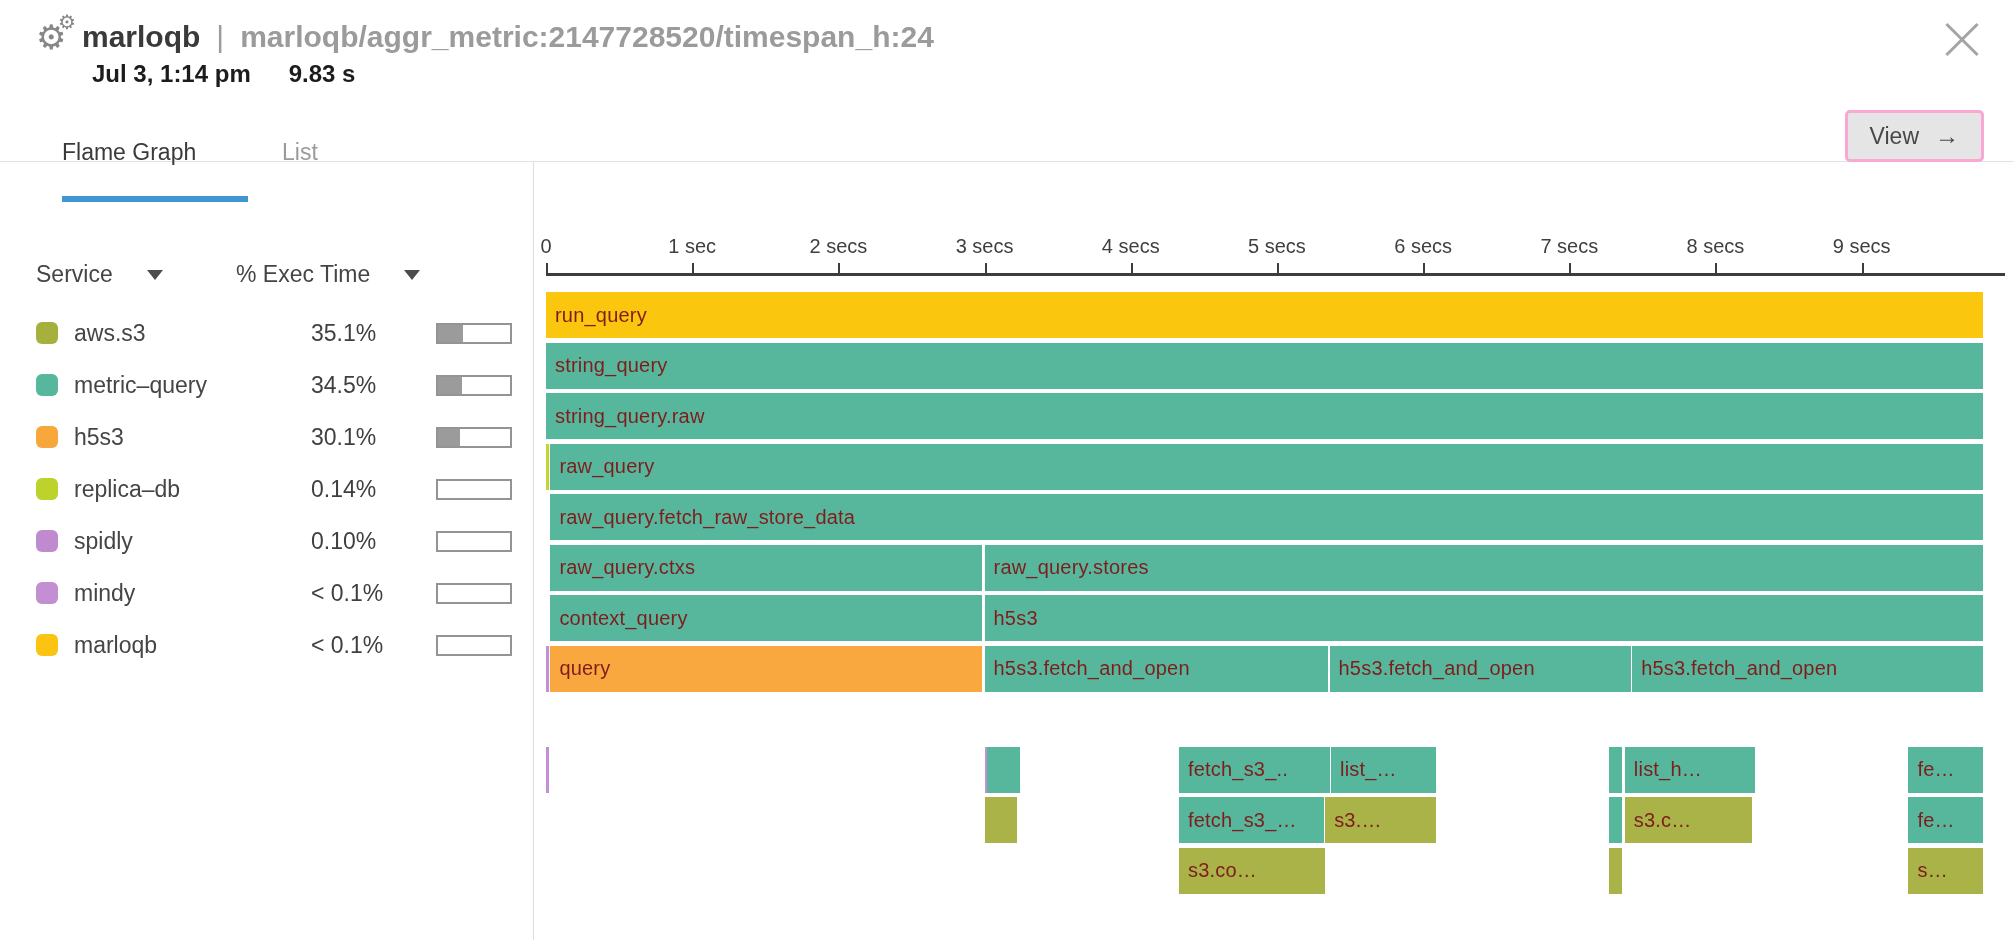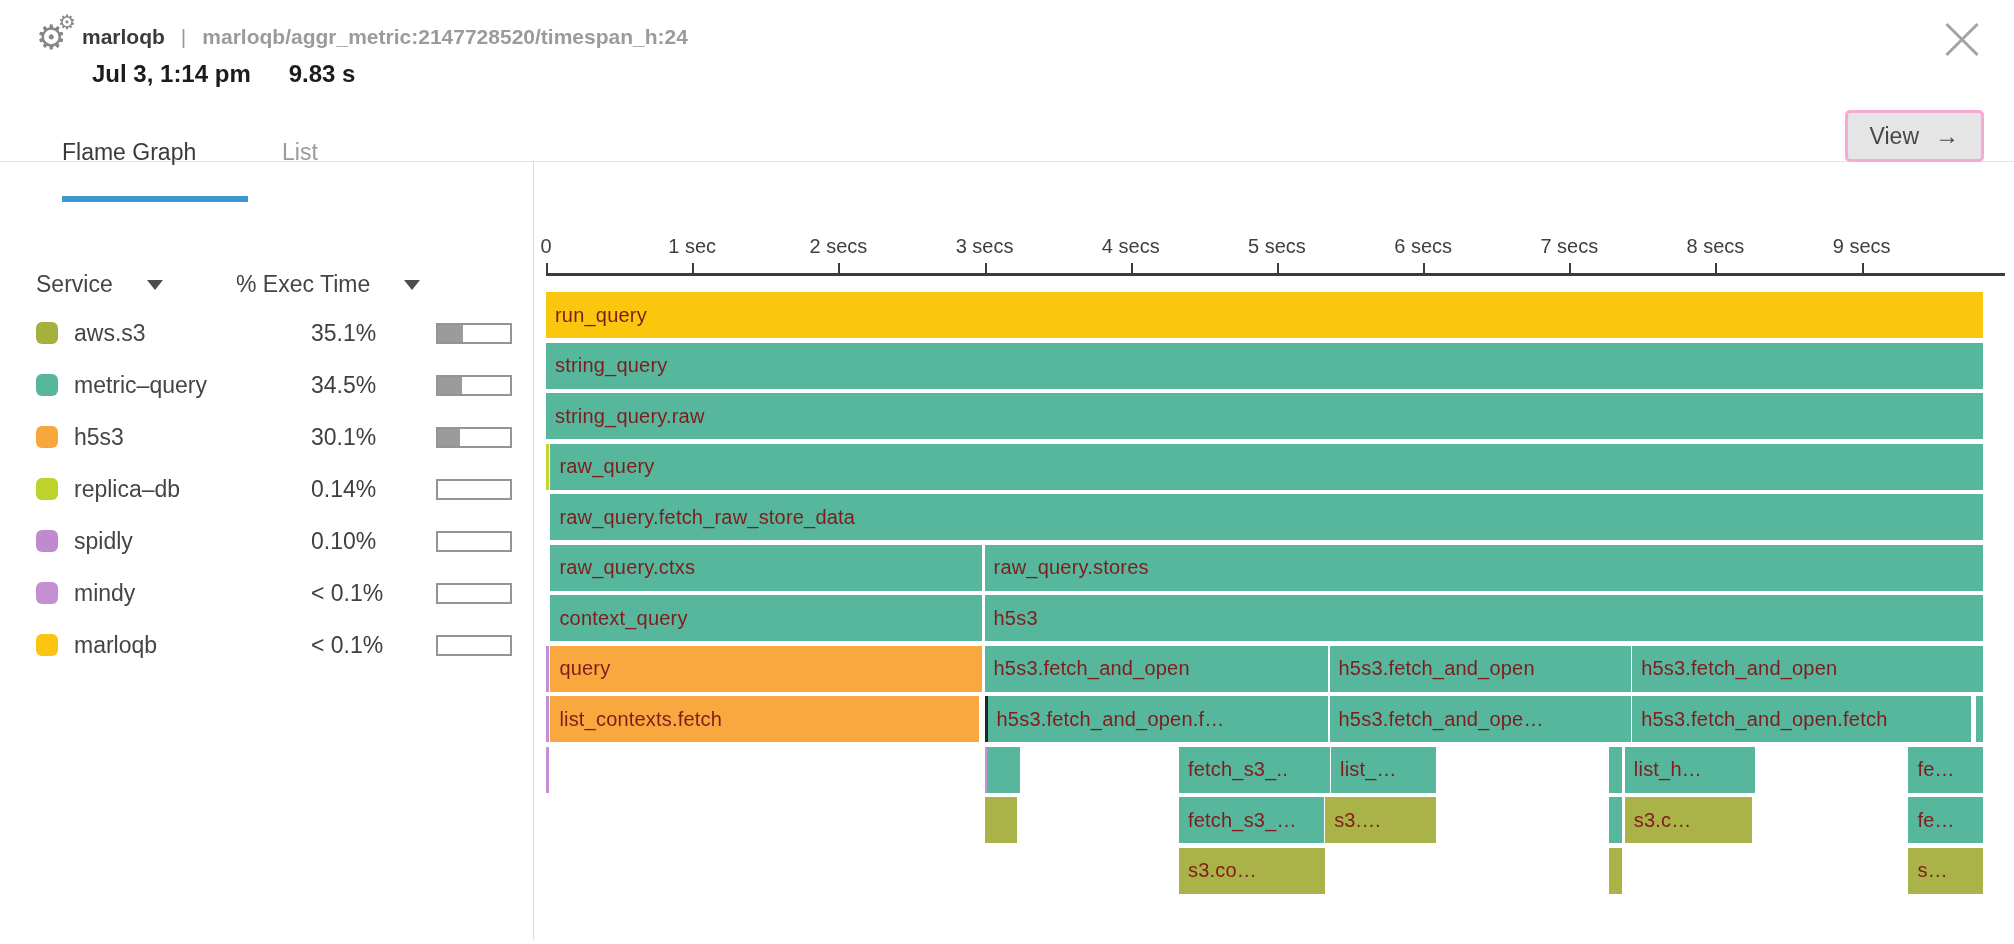--- a/index.html
+++ b/index.html
@@ -7,21 +7,21 @@
   .screen {
     position:relative; width:2014px; height:944px; background:#ffffff;
     font-family:"Liberation Sans", sans-serif; overflow:hidden;
   }
 
   
   .title-row { position:absolute; top:16px; left:36px; right:90px; display:flex; align-items:flex-start; }
   .gear-wrap { position:relative; width:46px; height:44px; color:#878787; flex:none; margin-top:2px; }
   .gear-main { position:absolute; left:0; top:2px; font-size:34px; line-height:34px; }
   .gear-small { position:absolute; left:22px; top:-6px; font-size:20px; line-height:20px; }
-  .page-title { font-size:21px; line-height:42px; font-weight:bold; color:#3a3a3a; white-space:nowrap; overflow:hidden; }
+  .page-title { font-size:30px; line-height:42px; font-weight:bold; color:#3a3a3a; white-space:nowrap; overflow:hidden; }
   .page-title .t-sep { color:#9b9b9b; font-weight:400; margin:0 16px; }
   .page-title .t-path { color:#9b9b9b; font-weight:600; }
   .close-btn { position:absolute; top:22px; right:34px; width:36px; height:36px; cursor:pointer; }
   .close-btn::before, .close-btn::after {
     content:""; position:absolute; left:-4px; top:16px; width:44px; height:3px; background:#a4a4a4;
   }
   .close-btn::before { transform:rotate(45deg); }
   .close-btn::after { transform:rotate(-45deg); }
   .meta-row { position:absolute; top:60px; left:92px; display:flex; gap:38px; font-size:24px; font-weight:bold; color:#1c1c1c; }
 
@@ -34,21 +34,21 @@
     position:absolute; top:110px; right:30px; display:flex; align-items:center; gap:16px;
     border:3px solid #f9a8d4; border-radius:5px; background:#e5e5e5; padding:9px 22px;
     font-size:23px; color:#474747; cursor:pointer;
   }
   .view-btn .arrow { font-size:24px; color:#474747; }
 
   
   .vsep { position:absolute; left:533px; top:162px; bottom:4px; width:1px; background:#dddddd; }
   .services { position:absolute; left:36px; top:255px; width:476px; }
   .cols { position:relative; height:30px; font-size:23px; color:#454545; }
-  .colhead { position:absolute; top:16px; display:flex; align-items:center; gap:34px; cursor:pointer; }
+  .colhead { position:absolute; top:6px; display:flex; align-items:center; gap:34px; cursor:pointer; }
   .colhead.c2 { left:200px; }
   .tri-down { width:0; height:0; border-left:8px solid transparent; border-right:8px solid transparent; border-top:10px solid #4c4c4c; }
   .svc-list { list-style:none; margin-top:22px; }
   .svc-item { display:flex; align-items:center; height:52px; font-size:23px; color:#454545; cursor:pointer; }
   .swatch { width:22px; height:22px; border-radius:6px; margin-right:16px; flex:none; }
   .sname { flex:1; white-space:nowrap; overflow:hidden; }
   .pct { width:110px; text-align:left; margin-right:15px; color:#3f3f3f; flex:none; }
   .pbar { width:76px; height:21px; border:2px solid #949494; background:#fff; flex:none; }
   .pfill { height:100%; background:#9b9b9b; }
 
@@ -241,36 +241,20 @@
           <div class="seg" style="left: 30.5188%; width: 23.9064%; background: rgb(86, 183, 157);">
             <span>h5s3.fetch_and_open</span>
           </div>
           <div class="seg" style="left: 54.527%; width: 20.9563%; background: rgb(86, 183, 157);">
             <span>h5s3.fetch_and_open</span>
           </div>
           <div class="seg" style="left: 75.5849%; width: 24.4151%; background: rgb(86, 183, 157);">
             <span>h5s3.fetch_and_open</span>
           </div>
         </div>
-        <div class="frow" style="top: 404px;">
-          <div class="seg" style="left: 0%; width: 0.203459%; background: rgb(196, 143, 212);"></div>
-          <div class="seg" style="left: 0.305188%; width: 29.8067%; background: rgb(248, 168, 62);">
-            <span>list_contexts.fetch</span>
-          </div>
-          <div class="seg dark-left" style="left: 30.5188%; width: 23.9064%; background: rgb(86, 183, 157);">
-            <span>h5s3.fetch_and_open.f…</span>
-          </div>
-          <div class="seg" style="left: 54.527%; width: 20.9563%; background: rgb(86, 183, 157);">
-            <span>h5s3.fetch_and_ope…</span>
-          </div>
-          <div class="seg" style="left: 75.5849%; width: 23.6012%; background: rgb(86, 183, 157);">
-            <span>h5s3.fetch_and_open.fetch</span>
-          </div>
-          <div class="seg" style="left: 99.4914%; width: 0.508647%; background: rgb(86, 183, 157);"></div>
-        </div>
         <div class="frow" style="top: 454.5px;">
           <div class="seg" style="left: 0%; width: 0.203459%; background: rgb(196, 143, 212);"></div>
           <div class="seg" style="left: 30.5188%; width: 0.152594%; background: rgb(196, 143, 212);"></div>
           <div class="seg" style="left: 30.7223%; width: 2.23805%; background: rgb(86, 183, 157);"></div>
           <div class="seg" style="left: 44.0488%; width: 10.4781%; background: rgb(86, 183, 157);">
             <span>fetch_s3_..</span>
           </div>
           <div class="seg" style="left: 54.6287%; width: 7.32452%; background: rgb(86, 183, 157);">
             <span>list_…</span>
           </div>

